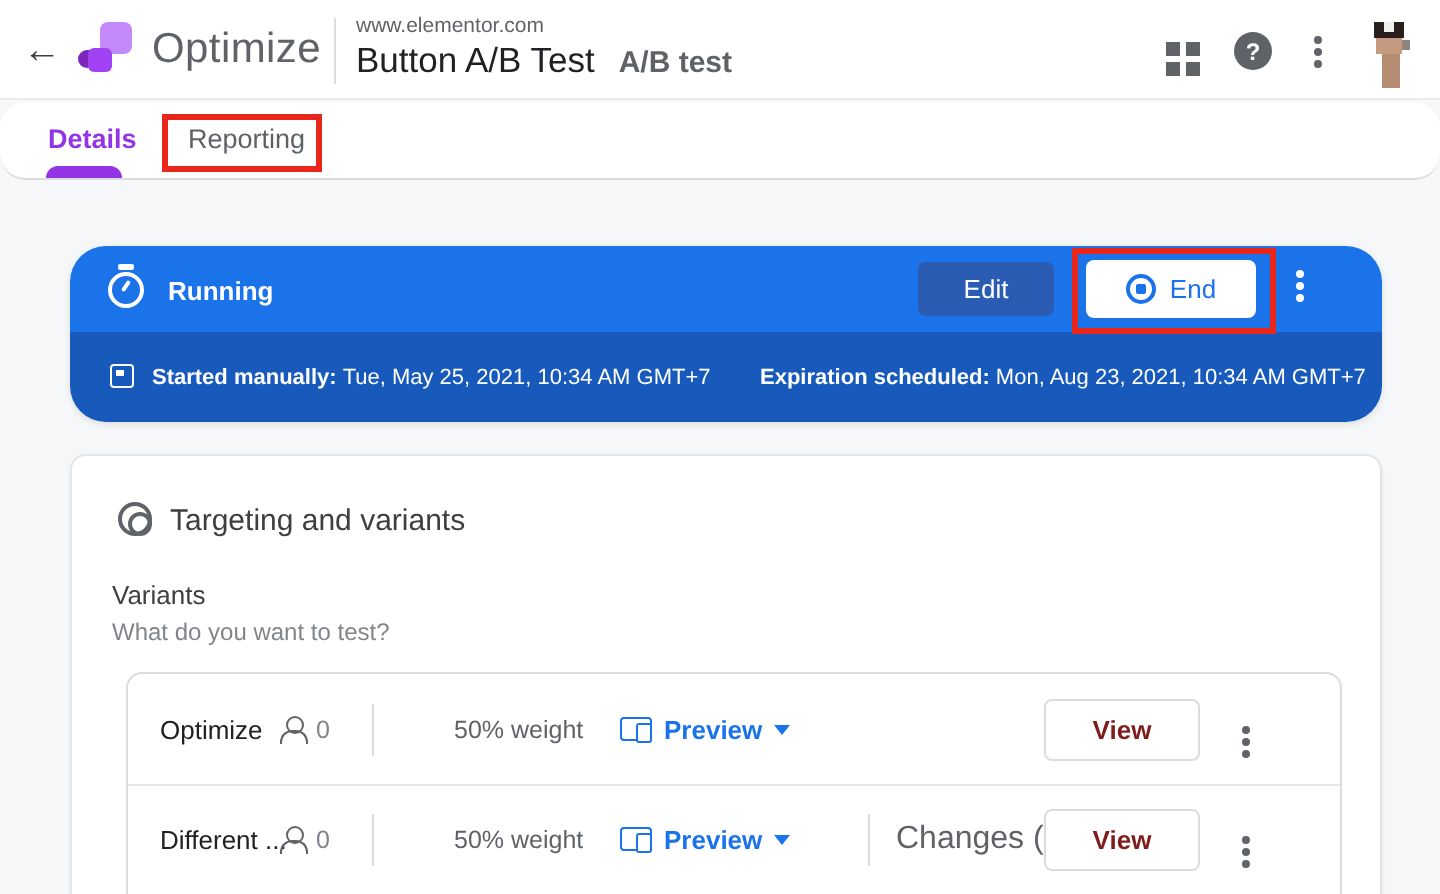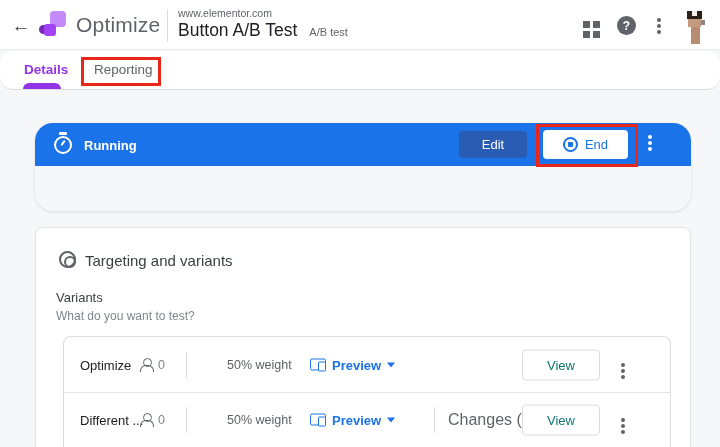--- a/index.html
+++ b/index.html
@@ -24,21 +24,21 @@
   }
   .logo { position: absolute; left: 39px; top: 11px; width: 28px; height: 28px; }
   .logo .lg-light { position: absolute; right: 1px; top: 0; width: 16px; height: 16px; background: #c58af9; border-radius: 4px; }
   .logo .lg-mid   { position: absolute; left: 5px; bottom: 3px; width: 12px; height: 12px; background: #a142f4; border-radius: 3px; }
   .logo .lg-dark  { position: absolute; left: 0; bottom: 5px; width: 9px; height: 9px; background: #7c27bb; border-radius: 50% 2px 50% 50%; }
   .app-name { position: absolute; left: 76px; top: 13px; font-size: 21px; color: #5f6368; letter-spacing: .2px; }
   .header-vdiv { position: absolute; left: 167px; top: 9px; width: 1px; height: 33px; background: #dadce0; }
   .site-url { position: absolute; left: 178px; top: 7px; font-size: 10.5px; color: #5f6368; }
   .exp-title-row { position: absolute; left: 178px; top: 20px; display: flex; align-items: baseline; gap: 12px; }
   .exp-title { font-size: 17.5px; color: #202124; }
-  .exp-type { font-size: 11px; color: #5f6368; }
+  .exp-type { font-size: 15px; color: #5f6368; font-weight: bold; }
 
   .icon-grid { position: absolute; left: 583px; top: 21px; width: 7px; height: 7px; background: #5f6368;
     box-shadow: 10px 0 #5f6368, 0 10px #5f6368, 10px 10px #5f6368; cursor: pointer; }
   .help-circle { position: absolute; left: 617px; top: 16px; width: 19px; height: 19px; border-radius: 50%;
     background: #5f6368; color: #fff; font-size: 12px; font-weight: bold; display: flex; align-items: center; justify-content: center; cursor: pointer; }
   .dots { width: 4px; height: 4px; border-radius: 50%; background: #5f6368; box-shadow: 0 6px #5f6368, 0 12px #5f6368; }
   .header-dots { position: absolute; left: 657px; top: 18px; cursor: pointer; }
   .avatar { position: absolute; left: 684px; top: 8px; width: 24px; height: 38px; cursor: pointer; }
   .av-hair  { position: absolute; left: 3px; top: 3px; width: 15px; height: 8px; background: #2a201b; }
   .av-notch { position: absolute; left: 8px; top: 3px; width: 5px; height: 5px; background: #f1efec; }
@@ -111,21 +111,21 @@
   .vdiv2 { left: 370px; }
   .vweight { left: 163px; font-size: 12.5px; color: #5f6368; }
   .preview-link { left: 246px; display: flex; align-items: center; gap: 6px; cursor: pointer; }
   .icon-devices { position: relative; width: 16px; height: 13px; }
   .icon-devices::before { content: ""; position: absolute; left: 0; top: 0; width: 14px; height: 10px; border: 1.5px solid #1a73e8; border-radius: 2px; }
   .icon-devices::after { content: ""; position: absolute; right: 0; bottom: 0; width: 6px; height: 8px; border: 1.5px solid #1a73e8; background: #fff; border-radius: 1.5px; }
   .preview-label { font-size: 13px; font-weight: bold; color: #1a73e8; }
   .caret-down { width: 0; height: 0; border-left: 4px solid transparent; border-right: 4px solid transparent; border-top: 5px solid #1a73e8; }
   .vchanges { left: 384px; font-size: 16px; color: #5f6368; }
   .view-btn { left: 458px; width: 78px; height: 31px; border: 1px solid #dadce0; border-radius: 4px;
-    background: #fff; color: #0f766e; font-size: 13px; font-weight: 400;
+    background: #fff; color: #7f1d1d; font-size: 13px; font-weight: 700;
     display: flex; align-items: center; justify-content: center; cursor: pointer; }
   .row-dots { left: 557px; cursor: pointer; }
 </style>
 </head>
 <body>
 
 <div class="header">
   <div class="back-btn">←</div>
   <div class="logo">
     <div class="lg-light"></div>
@@ -167,20 +167,29 @@
     <div class="icon-stopwatch"></div>
     <div class="status-label">Running</div>
     <div class="edit-btn">Edit</div>
     <div class="end-btn">
       <span class="icon-stop"></span>
       <span class="end-label">End</span>
     </div>
     <div class="banner-dots">
         <div class="dots"></div>
       </div>
+  </div>
+  <div class="banner-bottom">
+    <div class="icon-calendar"></div>
+    <div class="date-text date-started">
+      <b>Started manually:</b><span>Tue, May 25, 2021, 10:34 AM GMT+7</span>
+    </div>
+    <div class="date-text date-expiration">
+      <b>Expiration scheduled:</b><span>Mon, Aug 23, 2021, 10:34 AM GMT+7</span>
+    </div>
   </div>
 </div>
 
 <div class="card">
   <div class="icon-target"></div>
   <div class="card-title">Targeting and variants</div>
   <div class="variants-heading">Variants</div>
   <div class="variants-question">What do you want to test?</div>
 
   <div class="variants-box">

